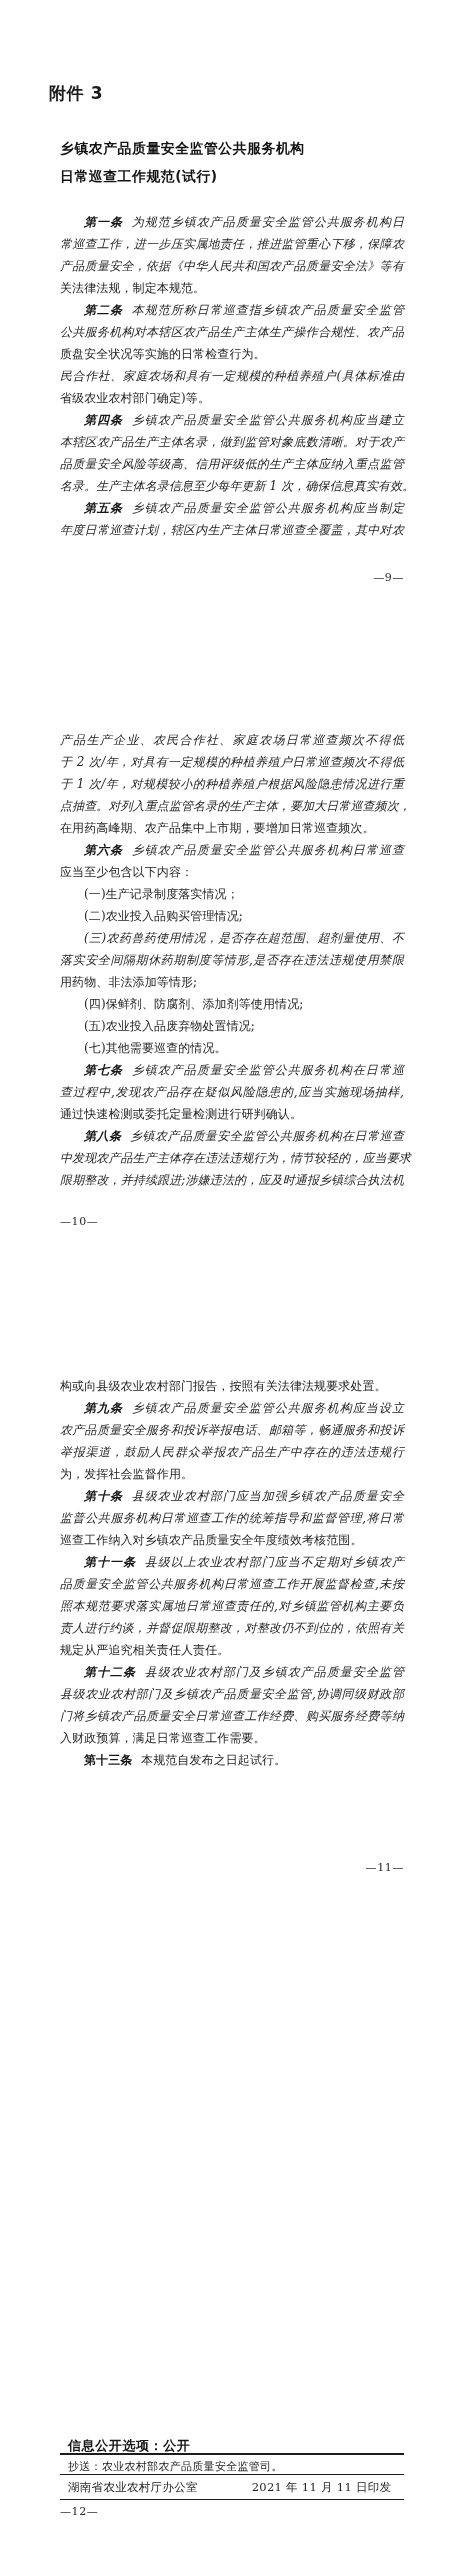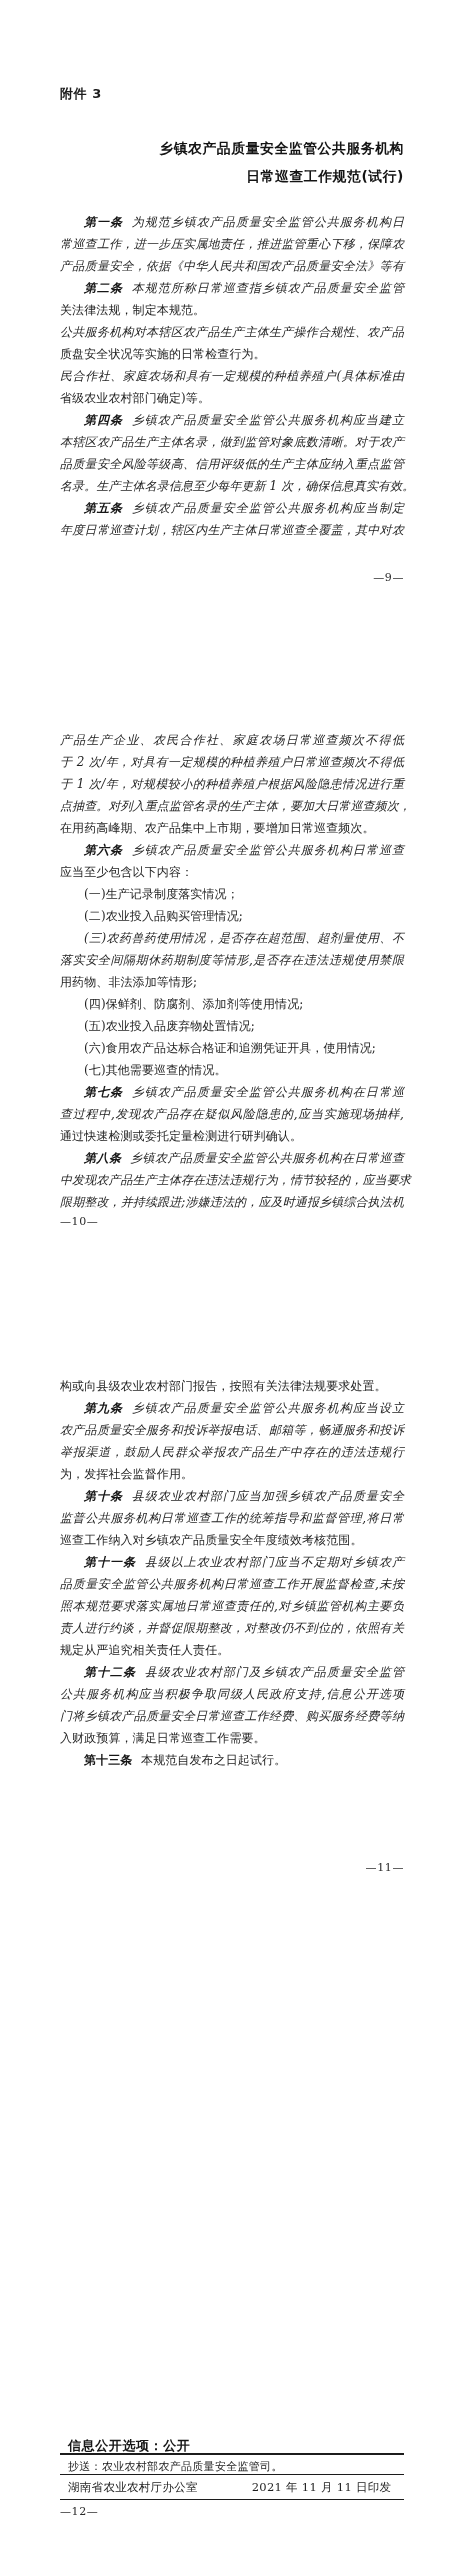--- a/index.html
+++ b/index.html
@@ -6,27 +6,27 @@
   body{
     width:455px;height:2576px;
     background:#ffffff;
     font-family:"DejaVu Serif", serif;
     color:#1f1f1f;
     position:relative;
     overflow:hidden;
   }
   .doc{position:absolute;inset:0;background:#ffffff;}
   .attach{
-    position:absolute;left:60px;top:86px;
+    position:absolute;left:49px;top:86px;
     font-family:"DejaVu Sans", sans-serif;font-weight:600;
-    font-size:13px;line-height:15px;color:#1c1c1c;letter-spacing:0.6px;
+    font-size:17px;line-height:15px;color:#1c1c1c;letter-spacing:0.6px;
   }
   .title{
     position:absolute;left:60px;top:134px;width:344px;
-    text-align:right;
+    text-align:left;
     font-family:"DejaVu Sans", sans-serif;font-weight:700;
     font-size:13.8px;line-height:28px;color:#141414;letter-spacing:0.6px;
   }
   .page-lines{
     position:absolute;left:60px;width:344px;
     font-size:12px;line-height:22px;letter-spacing:0.1px;color:#1f1f1f;
   }
   .bodyline{white-space:nowrap;height:22px;}
   .bodyline.fill{text-align:justify;text-align-last:justify;font-style:italic;}
   .bodyline.indent{text-indent:24px;}
@@ -69,22 +69,22 @@
   <div class="title">
     <div>乡镇农产品质量安全监管公共服务机构</div>
     <div>日常巡查工作规范(试行)</div>
   </div>
 
   <div id="pages-root">
       <div class="page-lines" style="top: 211px;">
         <div class="bodyline fill indent"><span class="art">第一条</span>为规范乡镇农产品质量安全监管公共服务机构日</div>
         <div class="bodyline fill">常巡查工作，进一步压实属地责任，推进监管重心下移，保障农</div>
         <div class="bodyline fill">产品质量安全，依据《中华人民共和国农产品质量安全法》等有</div>
+        <div class="bodyline">关法律法规，制定本规范。</div>
         <div class="bodyline fill indent"><span class="art">第二条</span>本规范所称日常巡查指乡镇农产品质量安全监管</div>
-        <div class="bodyline">关法律法规，制定本规范。</div>
         <div class="bodyline fill">公共服务机构对本辖区农产品生产主体生产操作合规性、农产品</div>
         <div class="bodyline">质盘安全状况等实施的日常检查行为。</div>
         <div class="bodyline fill">民合作社、家庭农场和具有一定规模的种植养殖户(具体标准由</div>
         <div class="bodyline">省级农业农村部门确定)等。</div>
         <div class="bodyline fill indent"><span class="art">第四条</span>乡镇农产品质量安全监管公共服务机构应当建立</div>
         <div class="bodyline fill">本辖区农产品生产主体名录，做到监管对象底数清晰。对于农产</div>
         <div class="bodyline fill">品质量安全风险等级高、信用评级低的生产主体应纳入重点监管</div>
         <div class="bodyline fill">名录。生产主体名录信息至少每年更新 1 次，确保信息真实有效。</div>
         <div class="bodyline fill indent"><span class="art">第五条</span>乡镇农产品质量安全监管公共服务机构应当制定</div>
         <div class="bodyline fill">年度日常巡查计划，辖区内生产主体日常巡查全覆盖，其中对农</div>
@@ -98,21 +98,20 @@
         <div class="bodyline">在用药高峰期、农产品集中上市期，要增加日常巡查频次。</div>
         <div class="bodyline fill indent"><span class="art">第六条</span>乡镇农产品质量安全监管公共服务机构日常巡查</div>
         <div class="bodyline">应当至少包含以下内容：</div>
         <div class="bodyline indent">(一)生产记录制度落实情况；</div>
         <div class="bodyline indent">(二)农业投入品购买管理情况;</div>
         <div class="bodyline fill indent">(三)农药兽药使用情况，是否存在超范围、超剂量使用、不</div>
         <div class="bodyline fill">落实安全间隔期休药期制度等情形,是否存在违法违规使用禁限</div>
         <div class="bodyline">用药物、非法添加等情形;</div>
         <div class="bodyline indent">(四)保鲜剂、防腐剂、添加剂等使用情况;</div>
         <div class="bodyline indent">(五)农业投入品废弃物处置情况;</div>
-        <div class="bodyline indent">(六)食用农产品达标合格证和追溯凭证开具，使用情况;</div>
         <div class="bodyline indent">(七)其他需要巡查的情况。</div>
         <div class="bodyline fill indent"><span class="art">第七条</span>乡镇农产品质量安全监管公共服务机构在日常巡</div>
         <div class="bodyline fill">查过程中,发现农产品存在疑似风险隐患的,应当实施现场抽样,</div>
         <div class="bodyline">通过快速检测或委托定量检测进行研判确认。</div>
         <div class="bodyline fill indent"><span class="art">第八条</span>乡镇农产品质量安全监管公共服务机构在日常巡查</div>
         <div class="bodyline fill">中发现农产品生产主体存在违法违规行为，情节较轻的，应当要求</div>
         <div class="bodyline fill">限期整改，并持续跟进;涉嫌违法的，应及时通报乡镇综合执法机</div>
       </div>
       <div class="pagenum" style="top: 1214px; left: 60px;">—10—</div>
       <div class="page-lines" style="top: 1375px;">
@@ -123,21 +122,21 @@
         <div class="bodyline">为，发挥社会监督作用。</div>
         <div class="bodyline fill indent"><span class="art">第十条</span>县级农业农村部门应当加强乡镇农产品质量安全</div>
         <div class="bodyline fill">监普公共服务机构日常巡查工作的统筹指导和监督管理,将日常</div>
         <div class="bodyline">巡查工作纳入对乡镇农产品质量安全年度绩效考核范围。</div>
         <div class="bodyline fill indent"><span class="art">第十一条</span>县级以上农业农村部门应当不定期对乡镇农产</div>
         <div class="bodyline fill">品质量安全监管公共服务机构日常巡查工作开展监督检查,未按</div>
         <div class="bodyline fill">照本规范要求落实属地日常巡查责任的,对乡镇监管机构主要负</div>
         <div class="bodyline fill">责人进行约谈，并督促限期整改，对整改仍不到位的，依照有关</div>
         <div class="bodyline">规定从严追究相关责任人责任。</div>
         <div class="bodyline fill indent"><span class="art">第十二条</span>县级农业农村部门及乡镇农产品质量安全监管</div>
-        <div class="bodyline fill">公共服务机构应当积极争取同级人民政府支持,信息公开选项</div>
+        <div class="bodyline fill">县级农业农村部门及乡镇农产品质量安全监管,协调同级财政部</div>
         <div class="bodyline fill">门将乡镇农产品质量安全日常巡查工作经费、购买服务经费等纳</div>
         <div class="bodyline">入财政预算，满足日常巡查工作需要。</div>
         <div class="bodyline indent"><span class="art">第十三条</span>本规范自发布之日起试行。</div>
       </div>
       <div class="pagenum" style="top: 1860px; right: 51px;">—11—</div>
       <div class="pagenum" style="top: 2504px; left: 60px;">—12—</div>
     </div>
 
   <div class="footer-label">信息公开选项：公开</div>
   <div class="rule rule1"></div>

